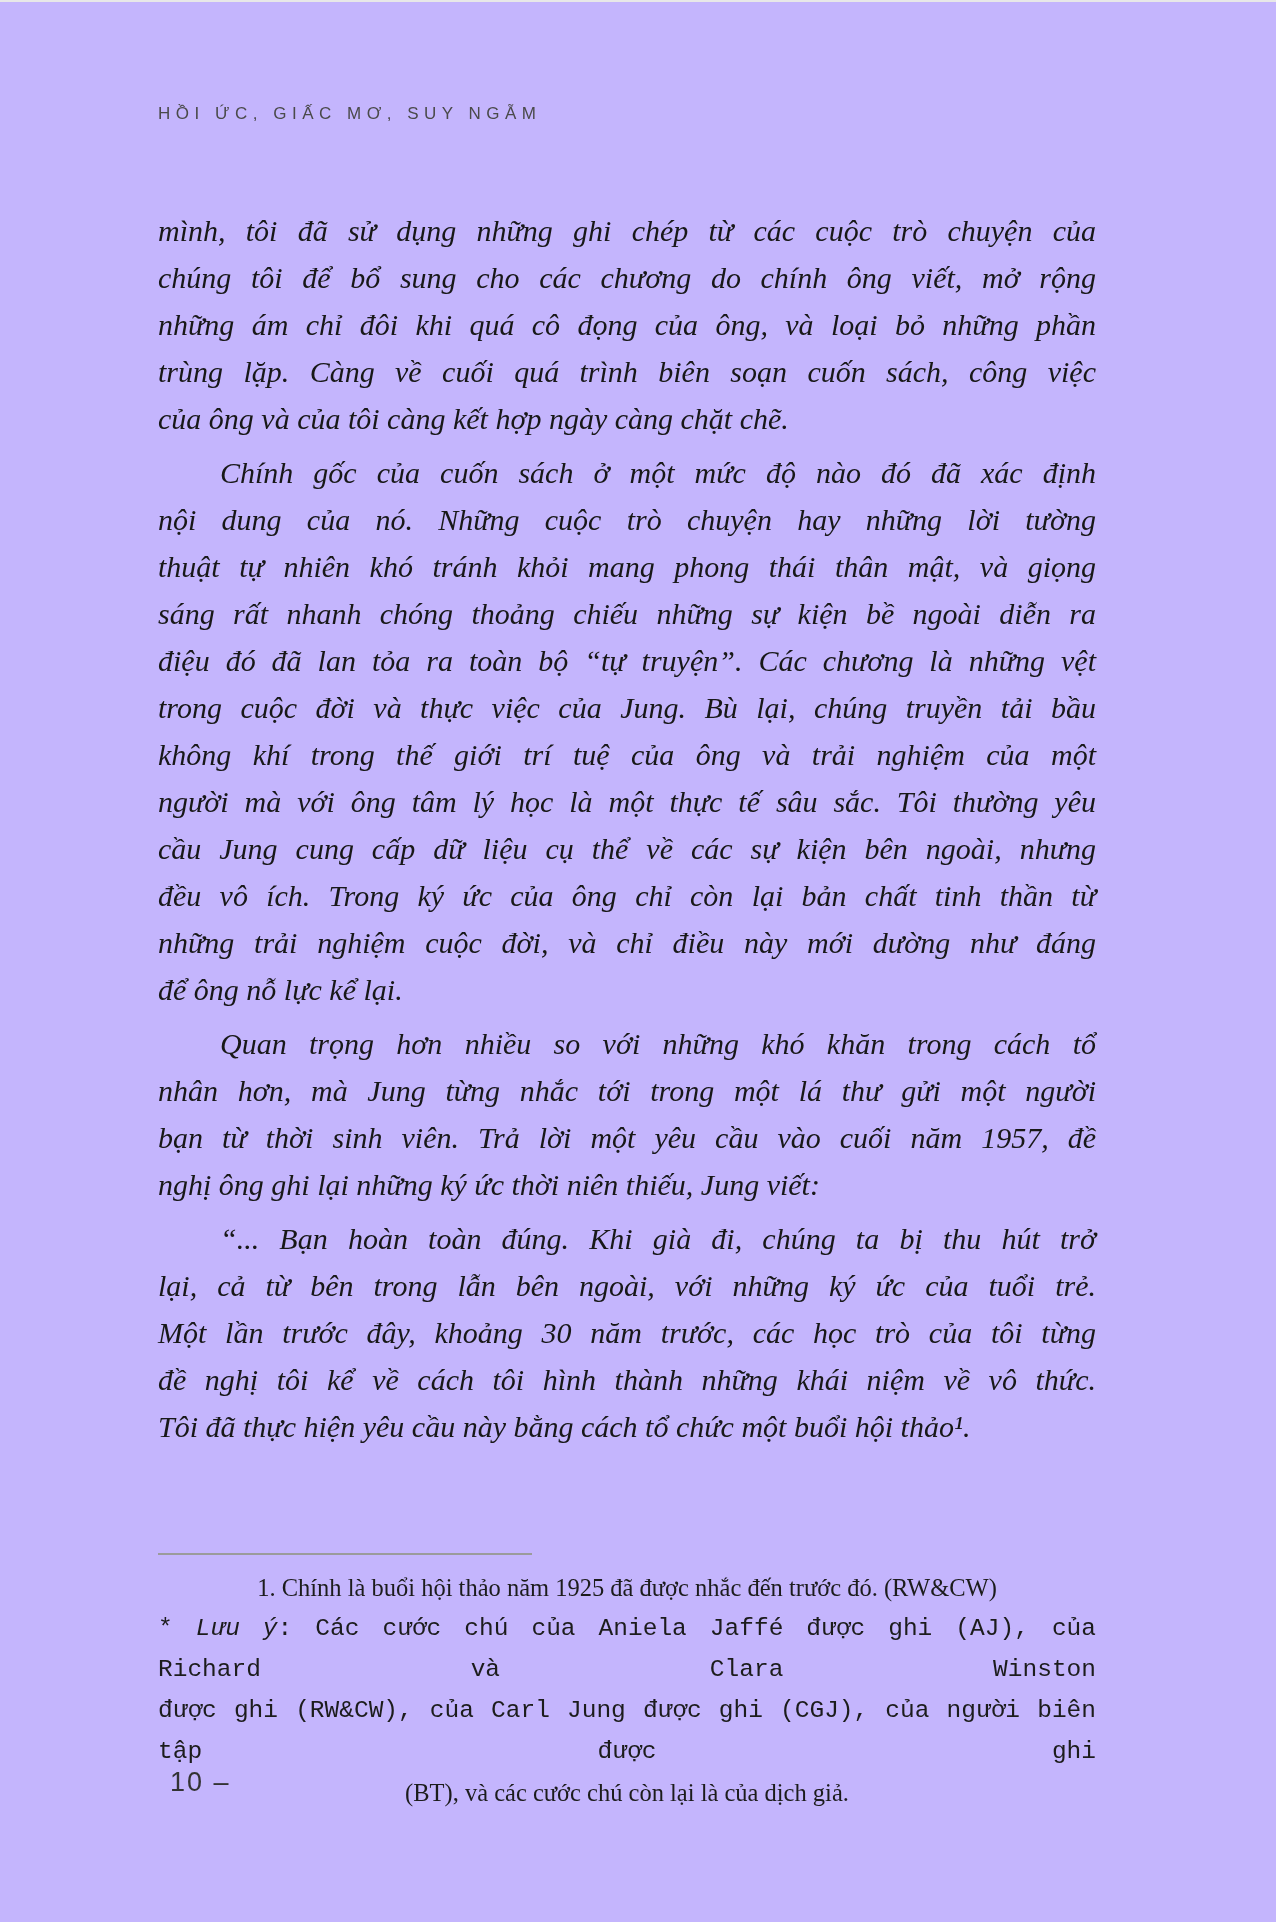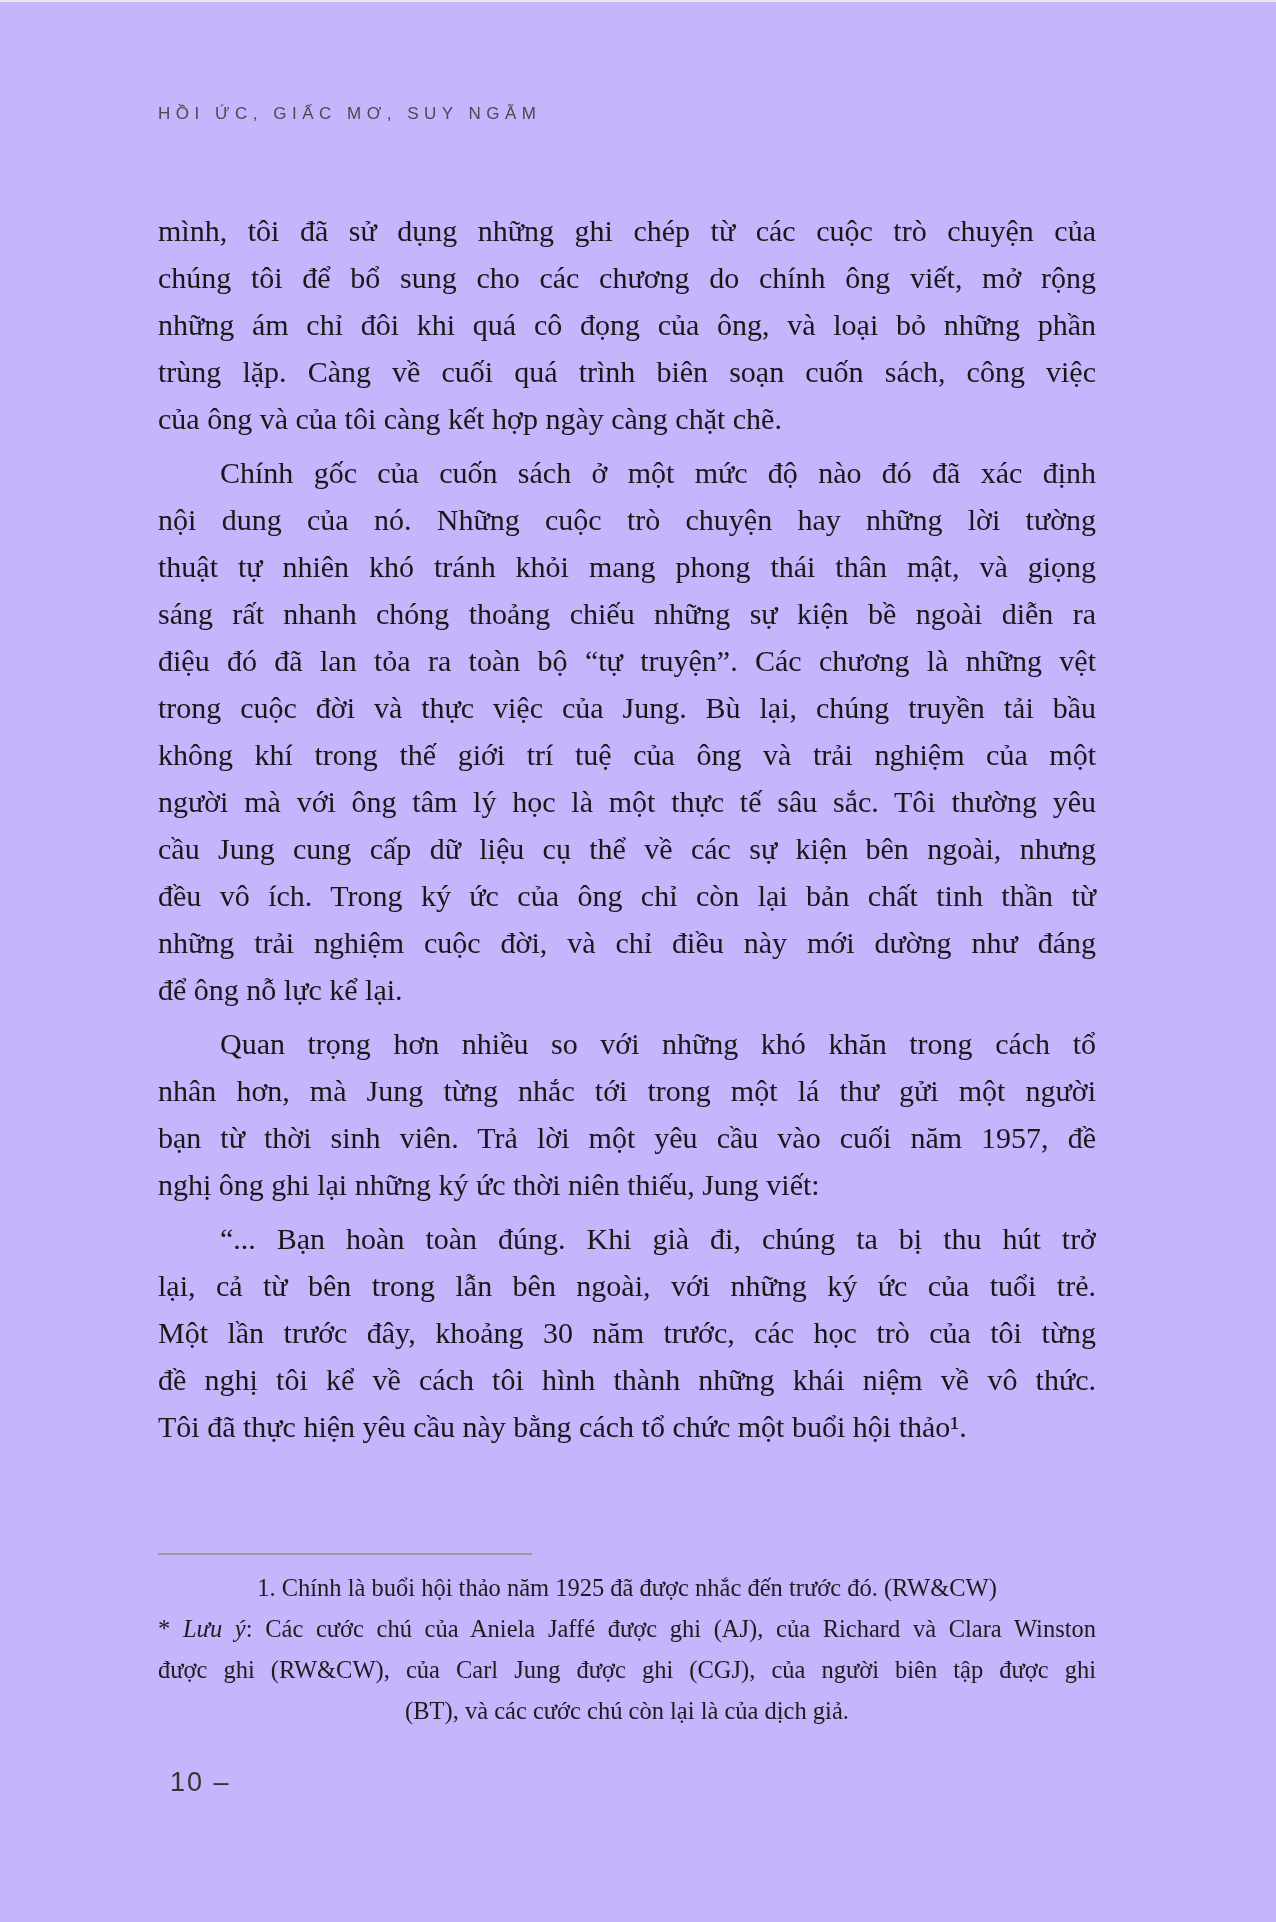--- a/index.html
+++ b/index.html
@@ -15,35 +15,35 @@
     position:absolute; left:158px; top:102px;
     font-family:"Liberation Sans","DejaVu Sans",sans-serif;
     font-size:17px; font-weight:400;
     letter-spacing:5.5px;
     color:#4a4a4a;
   }
   .body-text {
     position:absolute; left:158px; top:205px; width:938px;
     font-size:30px; line-height:47px; color:#181818;
   }
-  .para { margin:0; }
+  .para { margin:0;font-style:italic; }
   .para + .para { margin-top:7px; }
   .line { text-align:justify; text-align-last:justify; }
   .line.last { text-align:left; text-align-last:left; }
   .line.indent { text-indent:62px; }
   .footnote-rule {
     position:absolute; left:158px; top:1551px;
     width:374px; height:2px; background:#9b9b9b;
   }
   .footnotes {
     position:absolute; left:158px; top:1565px; width:938px;
     font-size:24.5px; line-height:41px; color:#1c1c1c;
   }
   .fline { text-align:center; }
-  .fline.just { text-align:justify; text-align-last:justify; }
+  .fline.just { text-align:justify; text-align-last:justify;font-family:Liberation Mono, monospace; }
   .fline .it { font-style:italic; }
   .page-footer {
     position:absolute; left:170px; top:1765px;
     font-family:"Liberation Sans","DejaVu Sans",sans-serif;
     font-size:27px; color:#333333; letter-spacing:2px;
   }
 </style>
 </head>
 <body>
 

